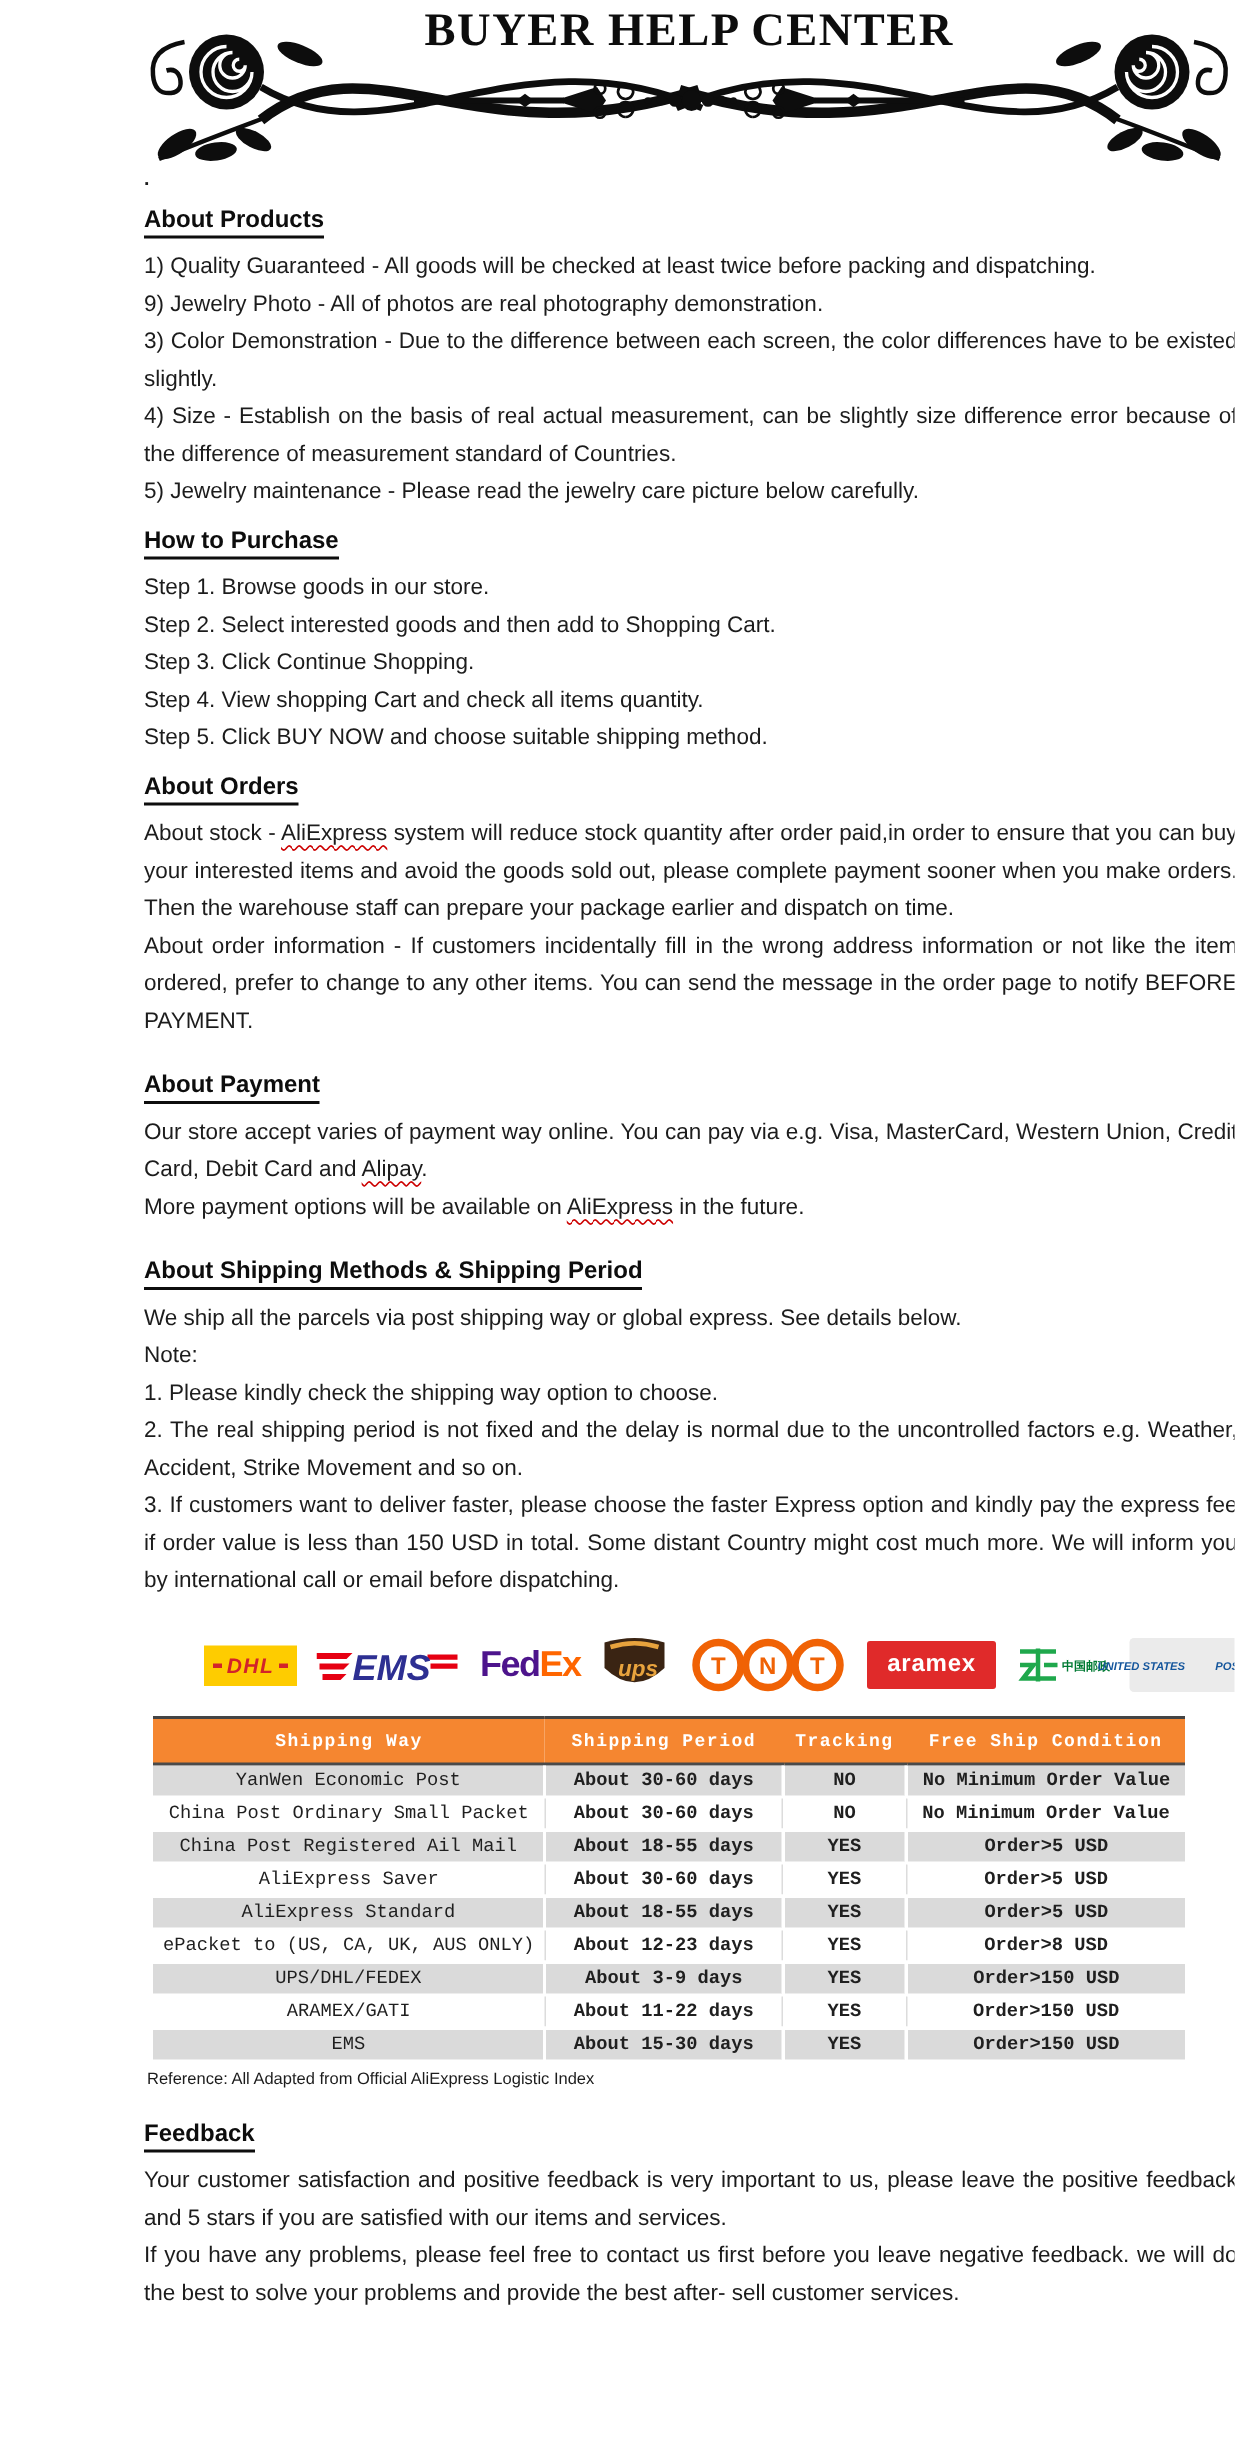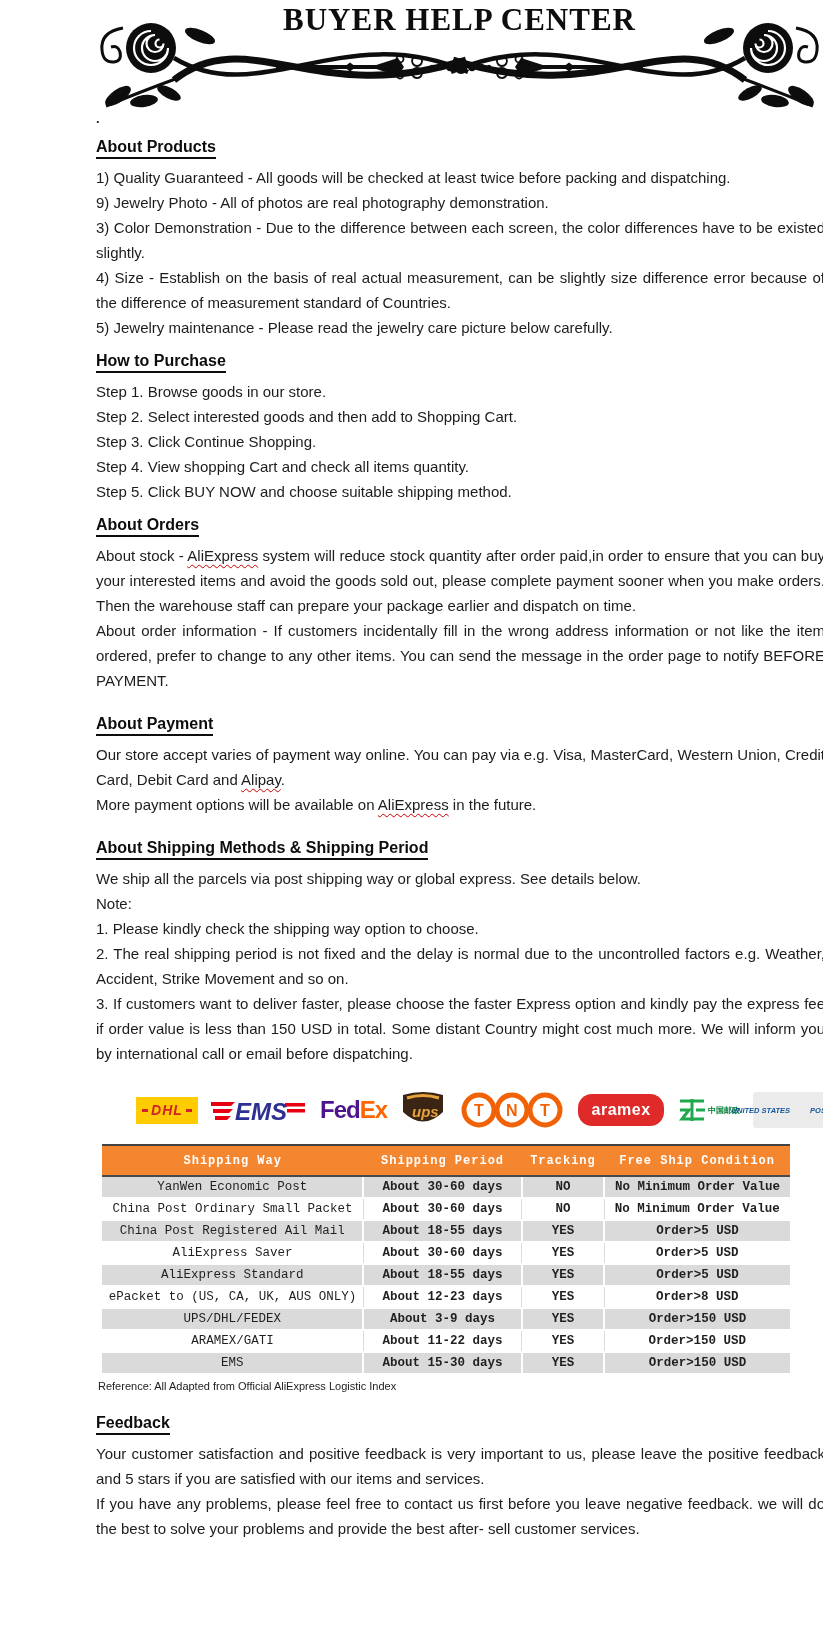--- a/index.html
+++ b/index.html
@@ -31,21 +31,21 @@
 
   
   .logos { display:flex; align-items:center; gap:13px; margin:20px 0 10px 40px; height:48px; }
   .logo { display:flex; align-items:center; justify-content:center; flex:none; }
   .dhl { width:62px; height:27px; background:#FECC00; gap:3px; }
   .dhl .dash { display:block; width:6px; height:3px; background:#D2232A; }
   .dhl span { font-style:italic; font-weight:bold; font-size:14px; letter-spacing:1px; color:#D2232A; }
   .fedex span { font-weight:bold; font-size:24px; letter-spacing:-1px; }
   .fedex .fed { color:#4D148C; }
   .fedex .ex  { color:#FF6600; }
-  .aramex { width:86px; height:32px; background:#E02A2A; border-radius:14px; }
+  .aramex { width:86px; height:32px; background:#E02A2A; border-radius:2px; }
   .aramex span { color:#fff; font-weight:bold; font-size:16px; letter-spacing:.5px; }
   .usps { width:104px; height:36px; background:#EBEBEB; border-radius:3px; gap:4px; padding:0 4px; }
   .usps .txt { display:flex; flex-direction:row;gap:20px; }
   .usps .txt span { font-size:7.5px; font-weight:bold; font-style:italic; color:#15569C; line-height:9px; white-space:nowrap; }
   .cpost { flex-direction:row; gap:1px; }
   .cpost .cn { font-size:8px; color:#007A33; font-weight:bold; letter-spacing:0; line-height:9px; }
 
   
   table.ship { width:688px; margin:10px 0 0 6px; border-collapse:collapse;
                font-family:"Liberation Mono", monospace; table-layout:fixed; }

